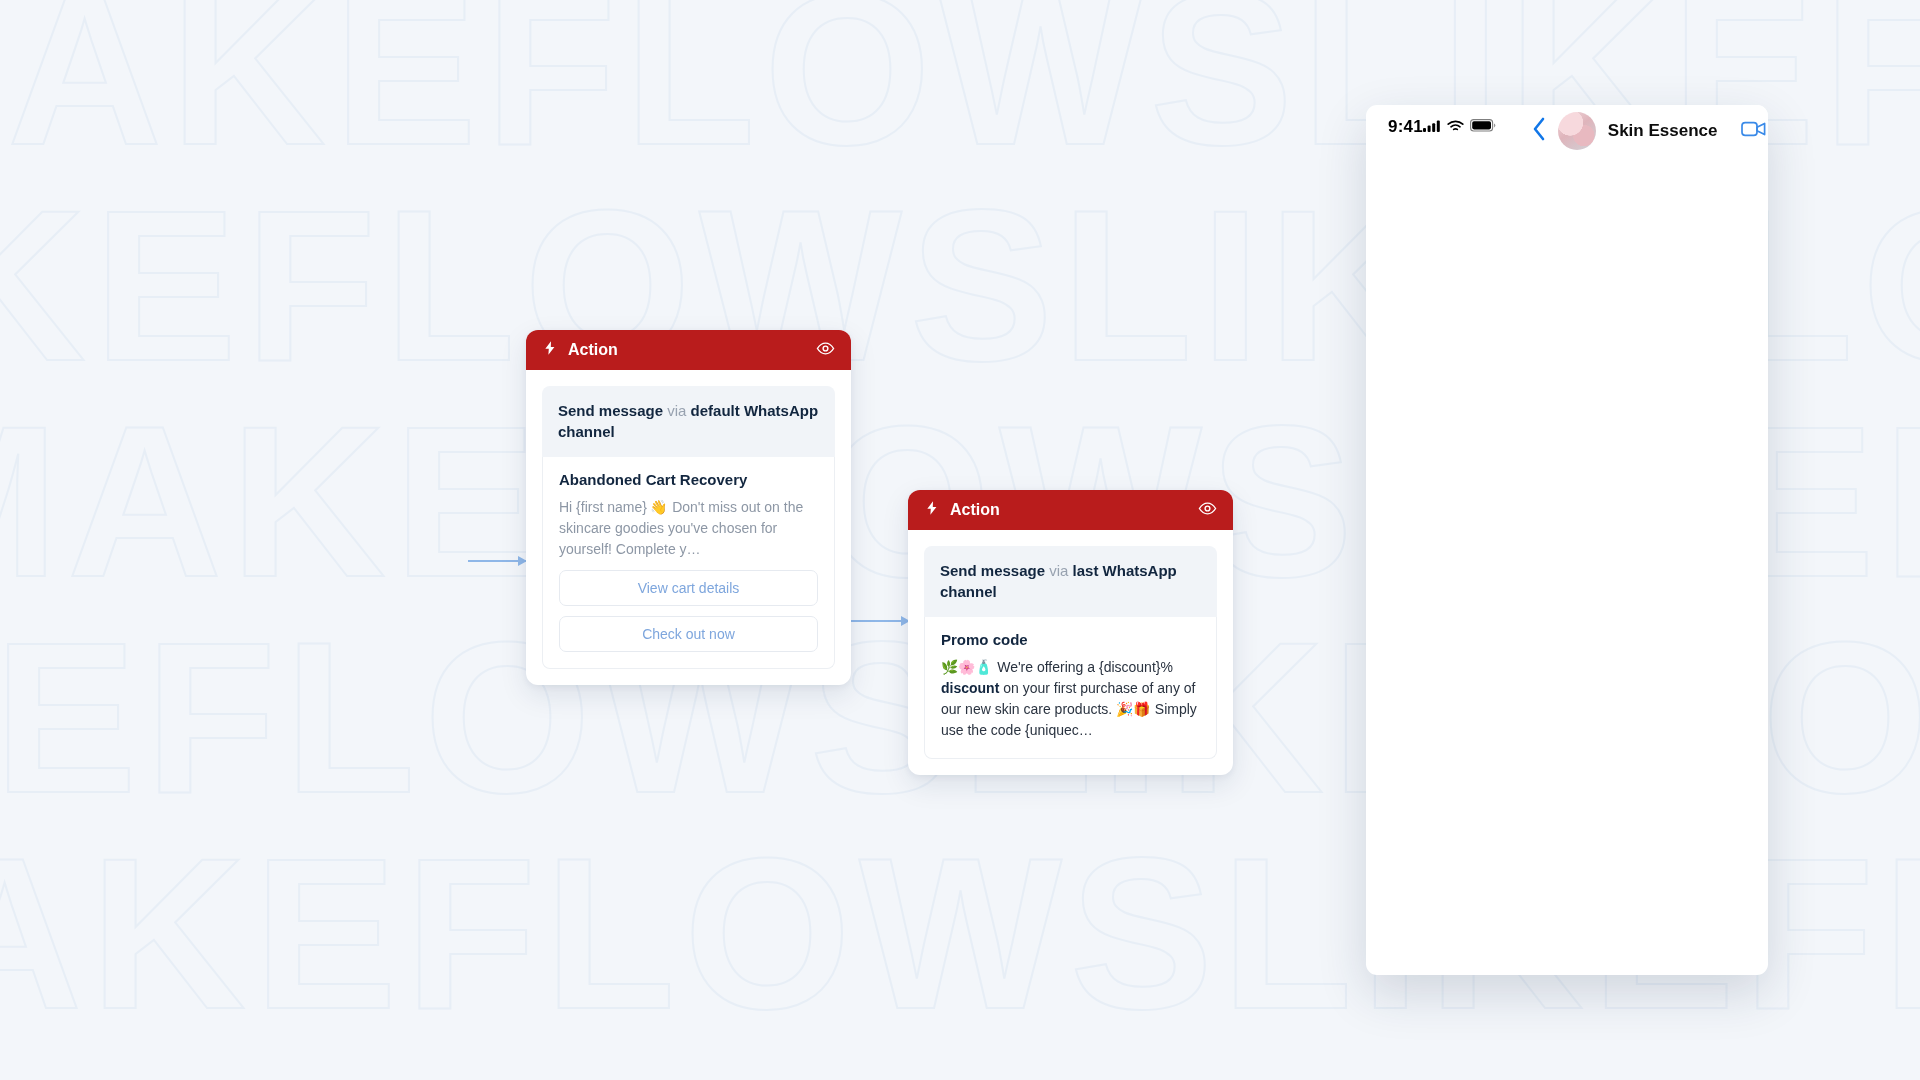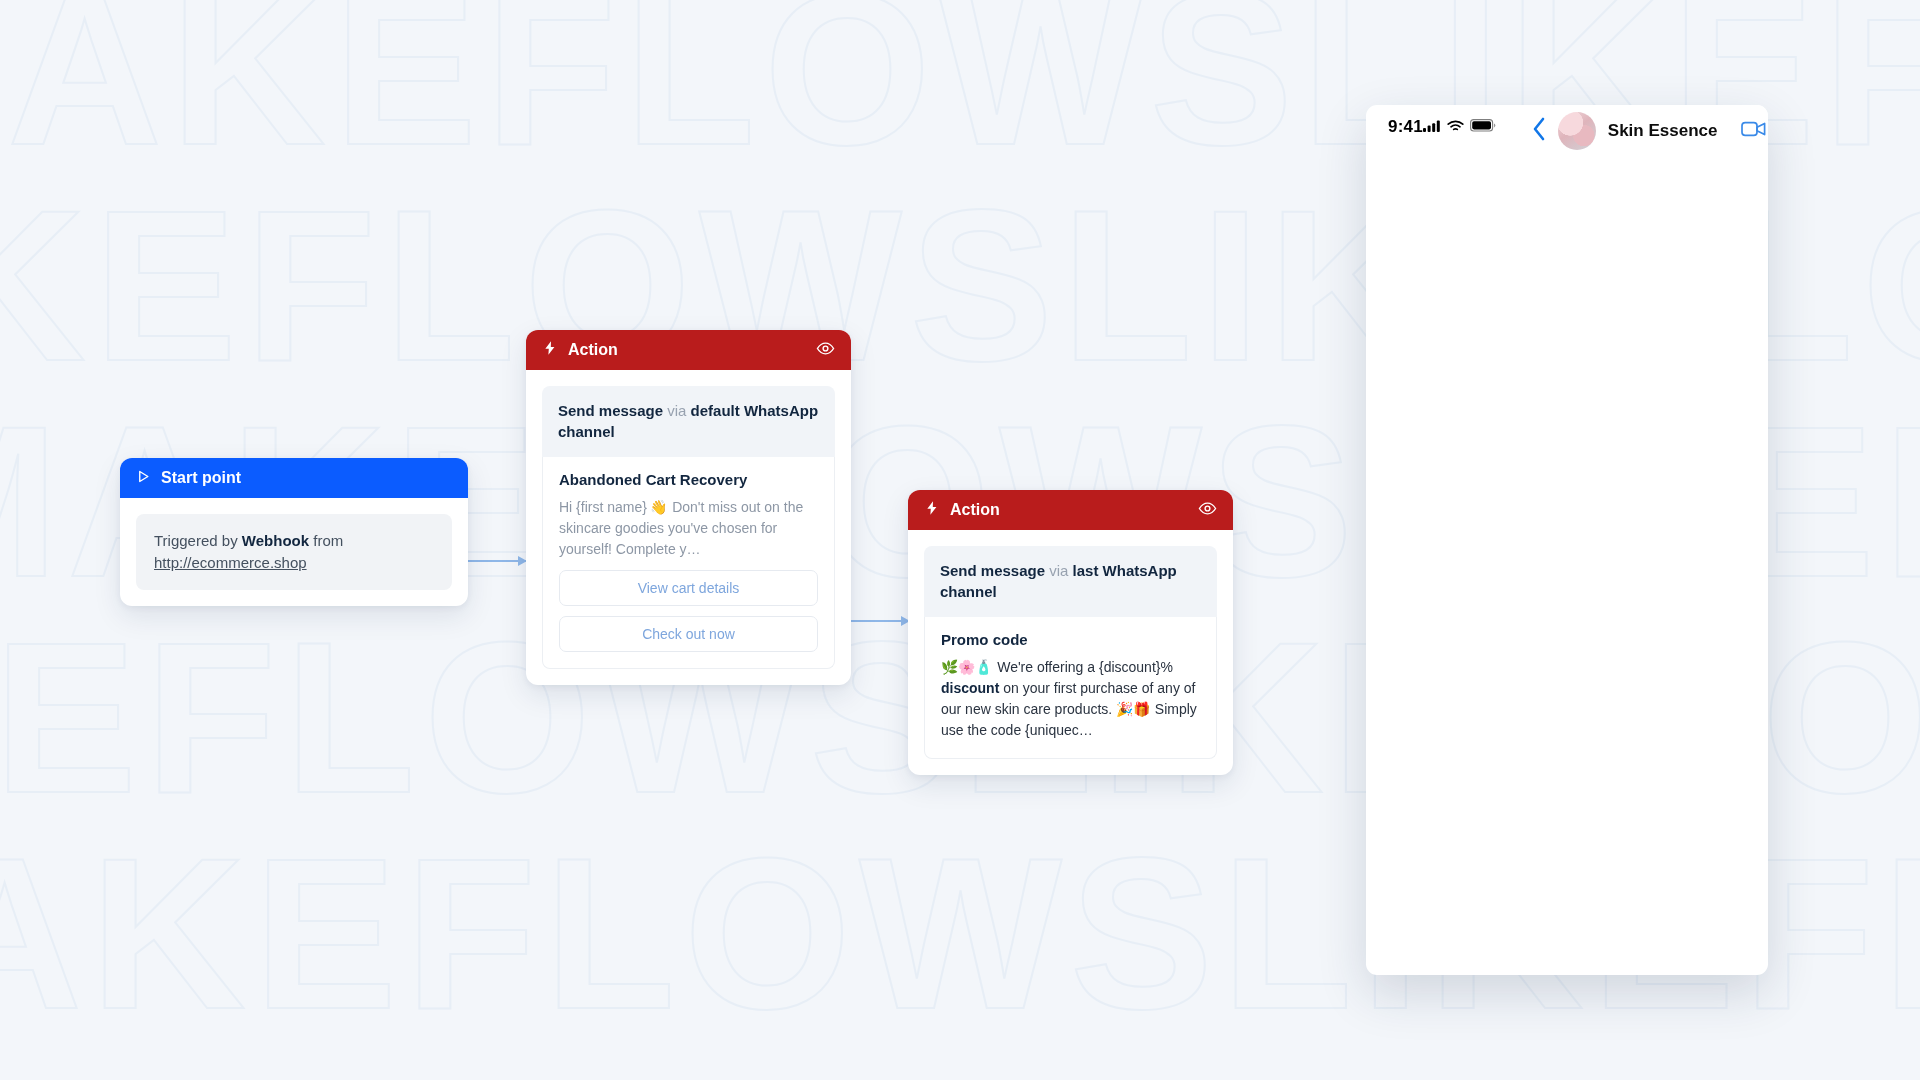--- a/index.html
+++ b/index.html
@@ -332,35 +332,20 @@
     <div class="wm-row wm-r1">MAKEFLOWSLIKEFLOWSMAKEFLOWSLIKEFLOWS</div>
     <div class="wm-row wm-r2">MAKEFLOWSLIKEFLOWSMAKEFLOWSLIKEFLOWS</div>
     <div class="wm-row wm-r3">MAKEFLOWSLIKEFLOWSMAKEFLOWSLIKEFLOWS</div>
     <div class="wm-row wm-r4">MAKEFLOWSLIKEFLOWSMAKEFLOWSLIKEFLOWS</div>
     <div class="wm-row wm-r5">MAKEFLOWSLIKEFLOWSMAKEFLOWSLIKEFLOWS</div>
   </div>
 
   <div class="conn" style="left:468px; top:560px; width:58px;"></div>
   <div class="conn" style="left:851px; top:620px; width:58px;"></div>
 
-  <div class="node" style="left:120px; top:458px; width:348px;">
-    <div class="node-head start">
-      <span>
-        <svg width="15" height="15" viewBox="0 0 24 24" fill="none" stroke="#fff" stroke-width="2.2" stroke-linejoin="round">
-          <path d="M6 4 L19 12 L6 20 Z"></path>
-        </svg>
-      </span>
-      <span>Start point</span>
-    </div>
-    <div class="node-body">
-      <div class="trigger-box">
-        <span>Triggered by </span><b>Webhook</b><span> from </span><span class="url">http://ecommerce.shop</span>
-      </div>
-    </div>
-  </div>
 
   <div class="node" style="left:526px; top:330px; width:325px;">
     <div class="node-head action">
       <span>
         <svg width="16" height="16" viewBox="0 0 24 24" fill="#fff">
           <path d="M13.5 2 L5 13.2 h5.2 L9.6 22 L18.6 10.4 H13.2 Z"></path>
         </svg>
       </span>
       <span>Action</span>
       <span class="spacer"></span>

